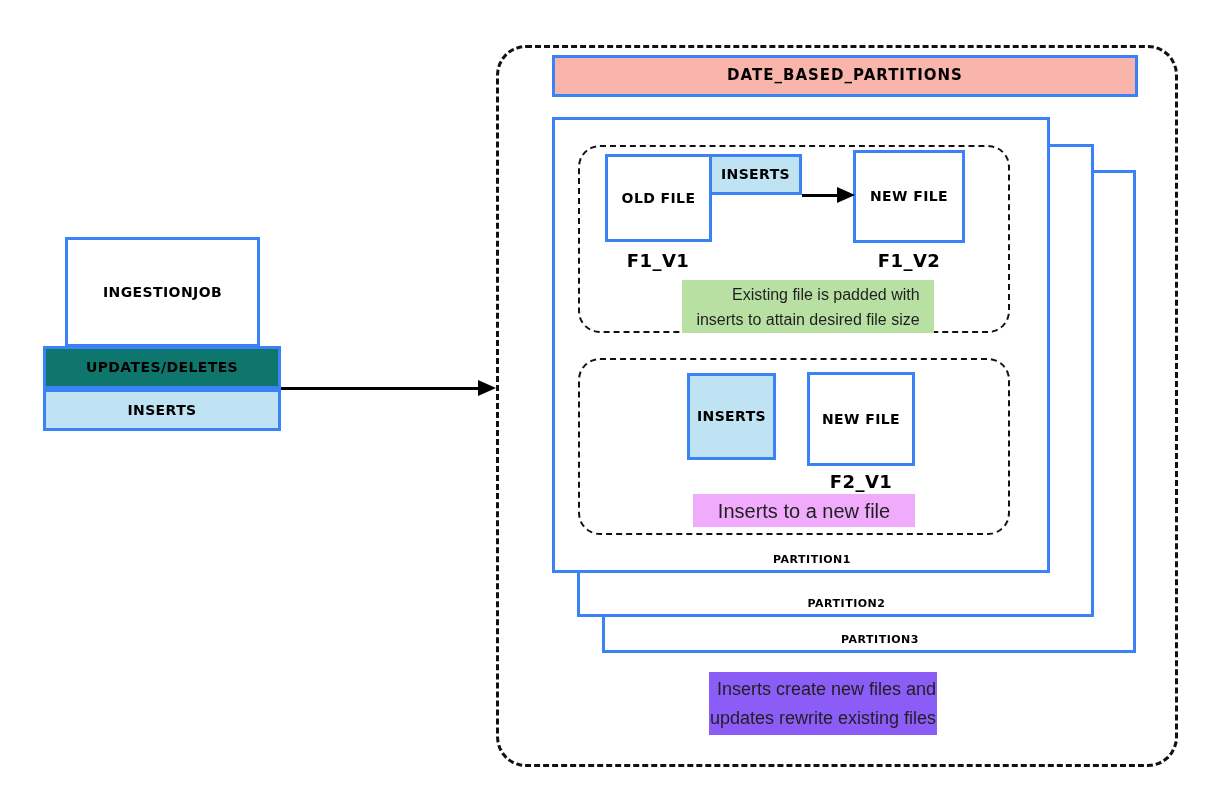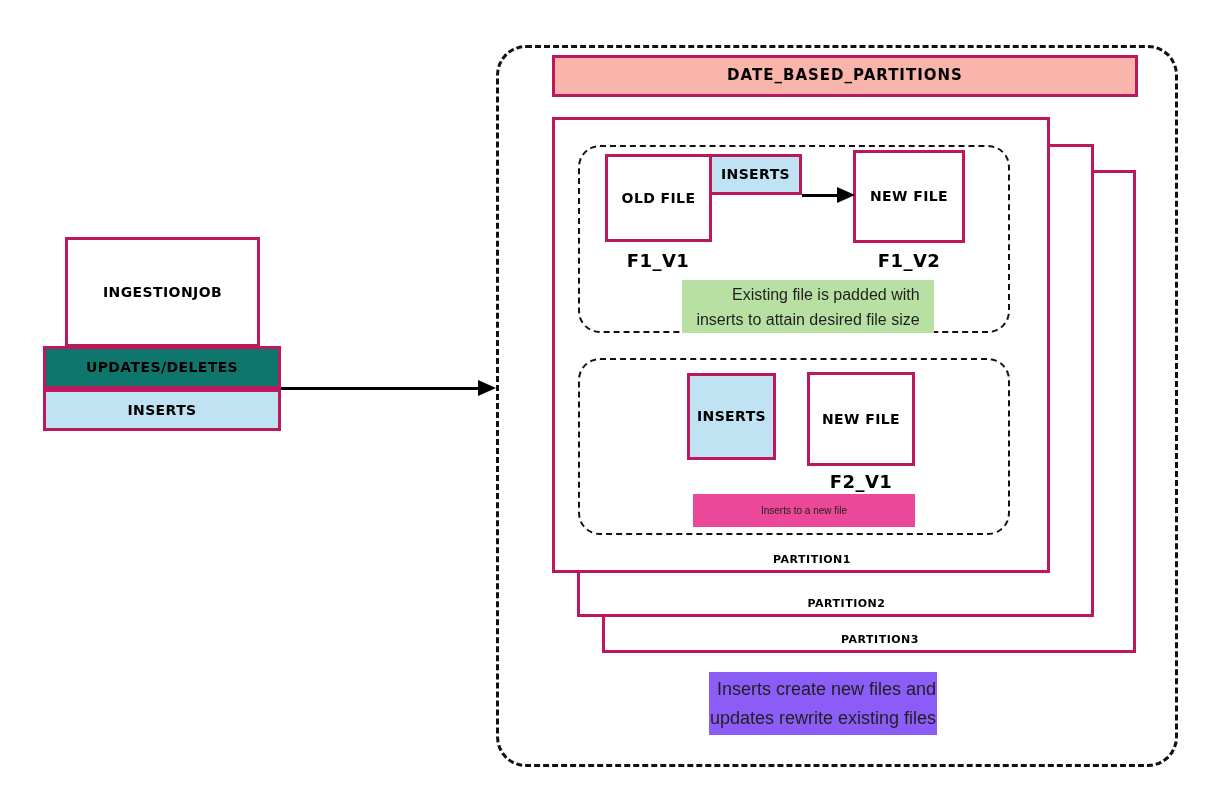--- a/index.html
+++ b/index.html
@@ -1,21 +1,21 @@
 <!DOCTYPE html>
 <html><head>
 <meta charset="utf-8">
 <style>
   html,body{margin:0;padding:0;background:#fff;}
   .canvas{
     position:relative;width:1224px;height:811px;background:#ffffff;
     font-family:"DejaVu Sans",sans-serif;overflow:hidden;
   }
   .shape{
-    position:absolute;box-sizing:border-box;border:3px solid #be185d;
+    position:absolute;box-sizing:border-box;border:3px solid #3b82f6;
     display:flex;align-items:center;justify-content:center;background:#fff;
   }
   .hand{
     font-family:"DejaVu Sans",sans-serif;font-weight:700;font-size:14px;
     letter-spacing:.4px;color:#000;text-align:center;line-height:1.15;
   }
   .dotted{
     position:absolute;box-sizing:border-box;border:2.5px dashed #111;
     background:transparent;
   }
@@ -103,18 +103,18 @@
   <div class="dotted" style="left:578px;top:358px;width:432px;height:177px;border-radius:22px;z-index:4;"></div>
 
   <div class="shape" style="left: 687px; top: 373px; width: 89px; height: 87px; z-index: 5; background-color: rgb(191, 227, 243);">
     <span class="hand">INSERTS</span>
   </div>
   <div class="shape" style="left:807px;top:372px;width:108px;height:94px;z-index:5;">
     <span class="hand">NEW FILE</span>
   </div>
   <div class="flabel" style="left:811px;top:471px;width:100px;z-index:5;">F2_V1</div>
 
-  <div class="note" style="left: 693px; top: 494px; width: 222px; height: 33px; font-size: 10px; line-height: 20px; z-index: 5; background-color: #ec4899;">Inserts to a new file</div>
+  <div class="note" style="left: 693px; top: 494px; width: 222px; height: 33px; font-size: 20px; line-height: 20px; z-index: 5; background-color: #f0abfc;">Inserts to a new file</div>
 
   <div class="note" style="left: 709px; top: 672px; width: 228px; height: 63px; font-size: 18px; line-height: 29px; z-index: 4; background-color: #8b5cf6;">Inserts create new files and
 updates rewrite existing files</div>
 
 </div>
 
 </body></html>

